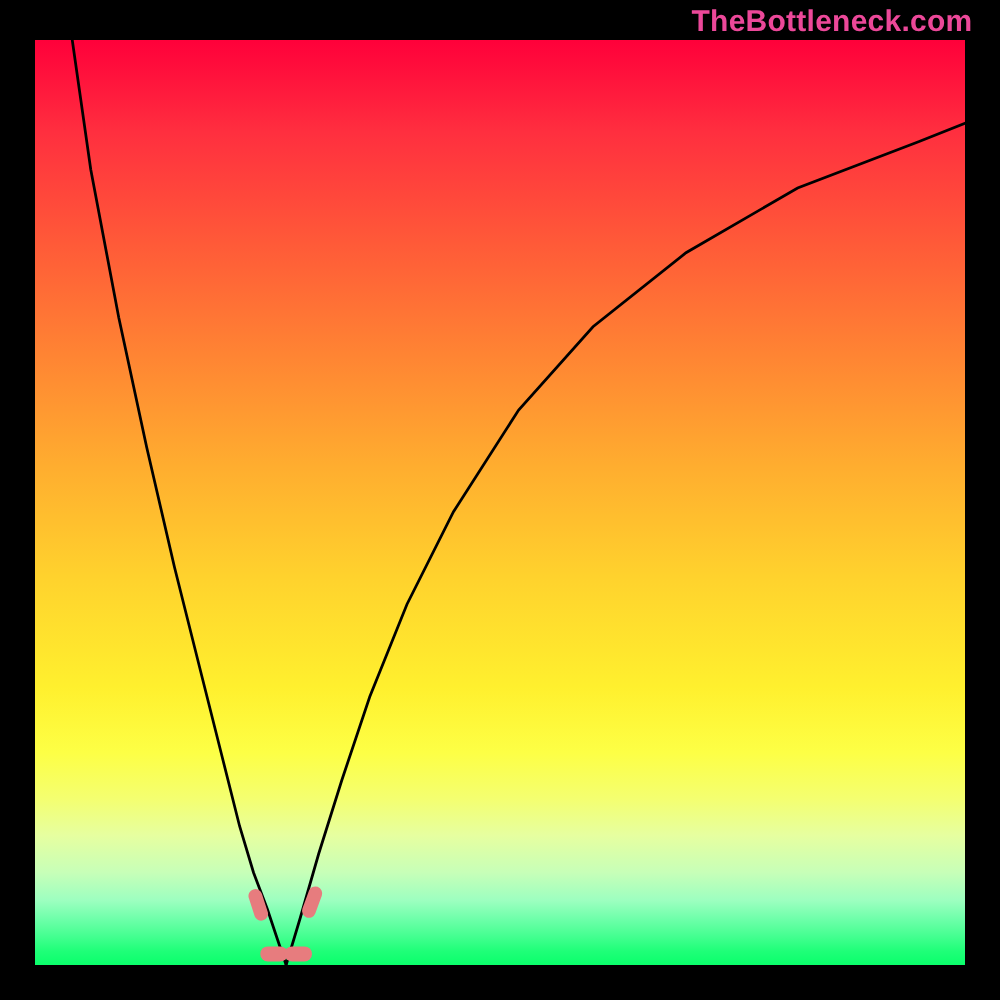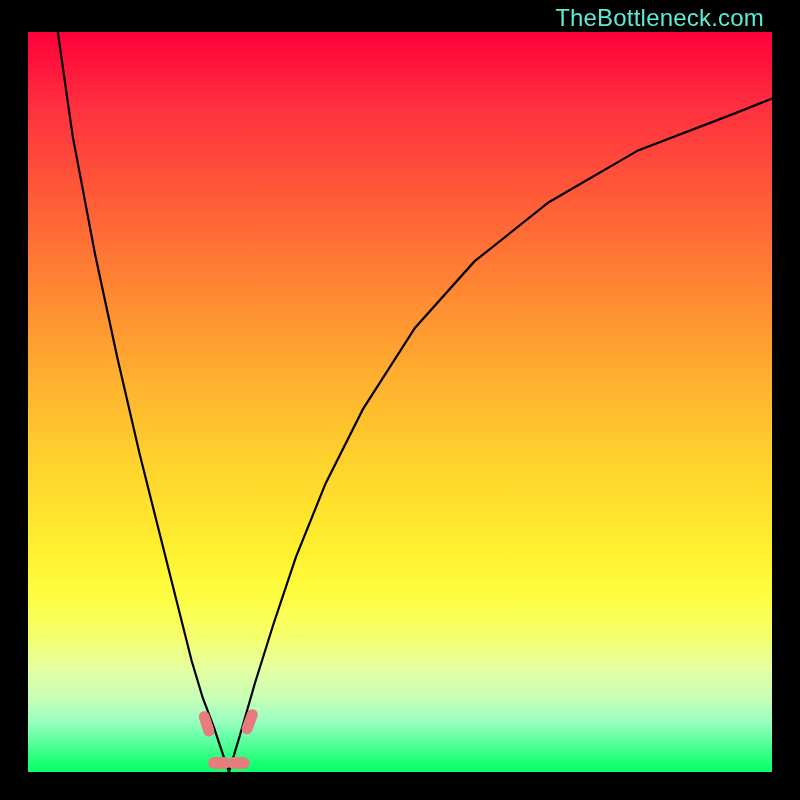--- a/index.html
+++ b/index.html
@@ -15,24 +15,24 @@
     position: absolute;
     left: 0;
     top: 0;
     width: 800px;
     height: 800px;
     background: #000;
   }
   .watermark {
     position: absolute;
     top: 4px;
-    right: 36px;
-    color: #5eead4;
+    right: 22px;
+    color: #ec4899;
     font-size: 24px;
-    font-weight: 400;
+    font-weight: 700;
     letter-spacing: 0.2px;
     user-select: none;
   }
   .plot-area {
     position: absolute;
     left: 28px;
     top: 32px;
     width: 744px;
     height: 740px;
     overflow: hidden;

